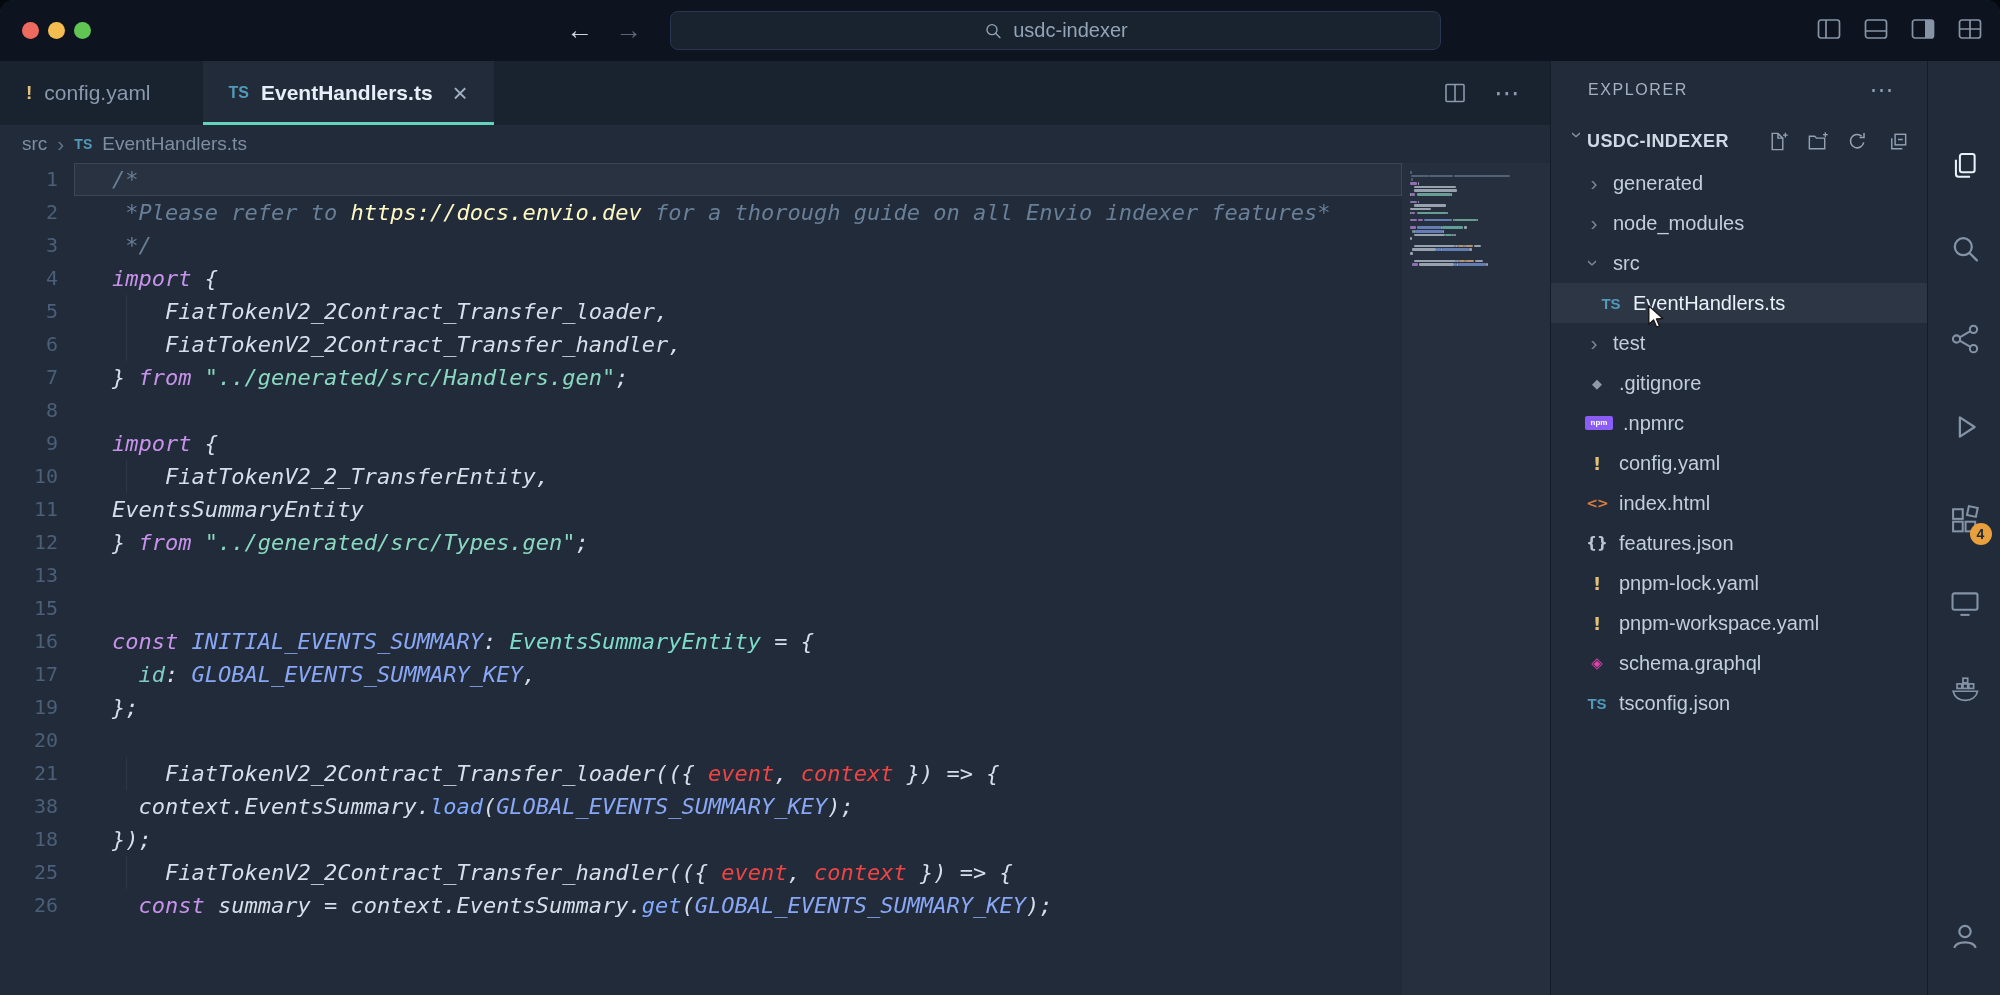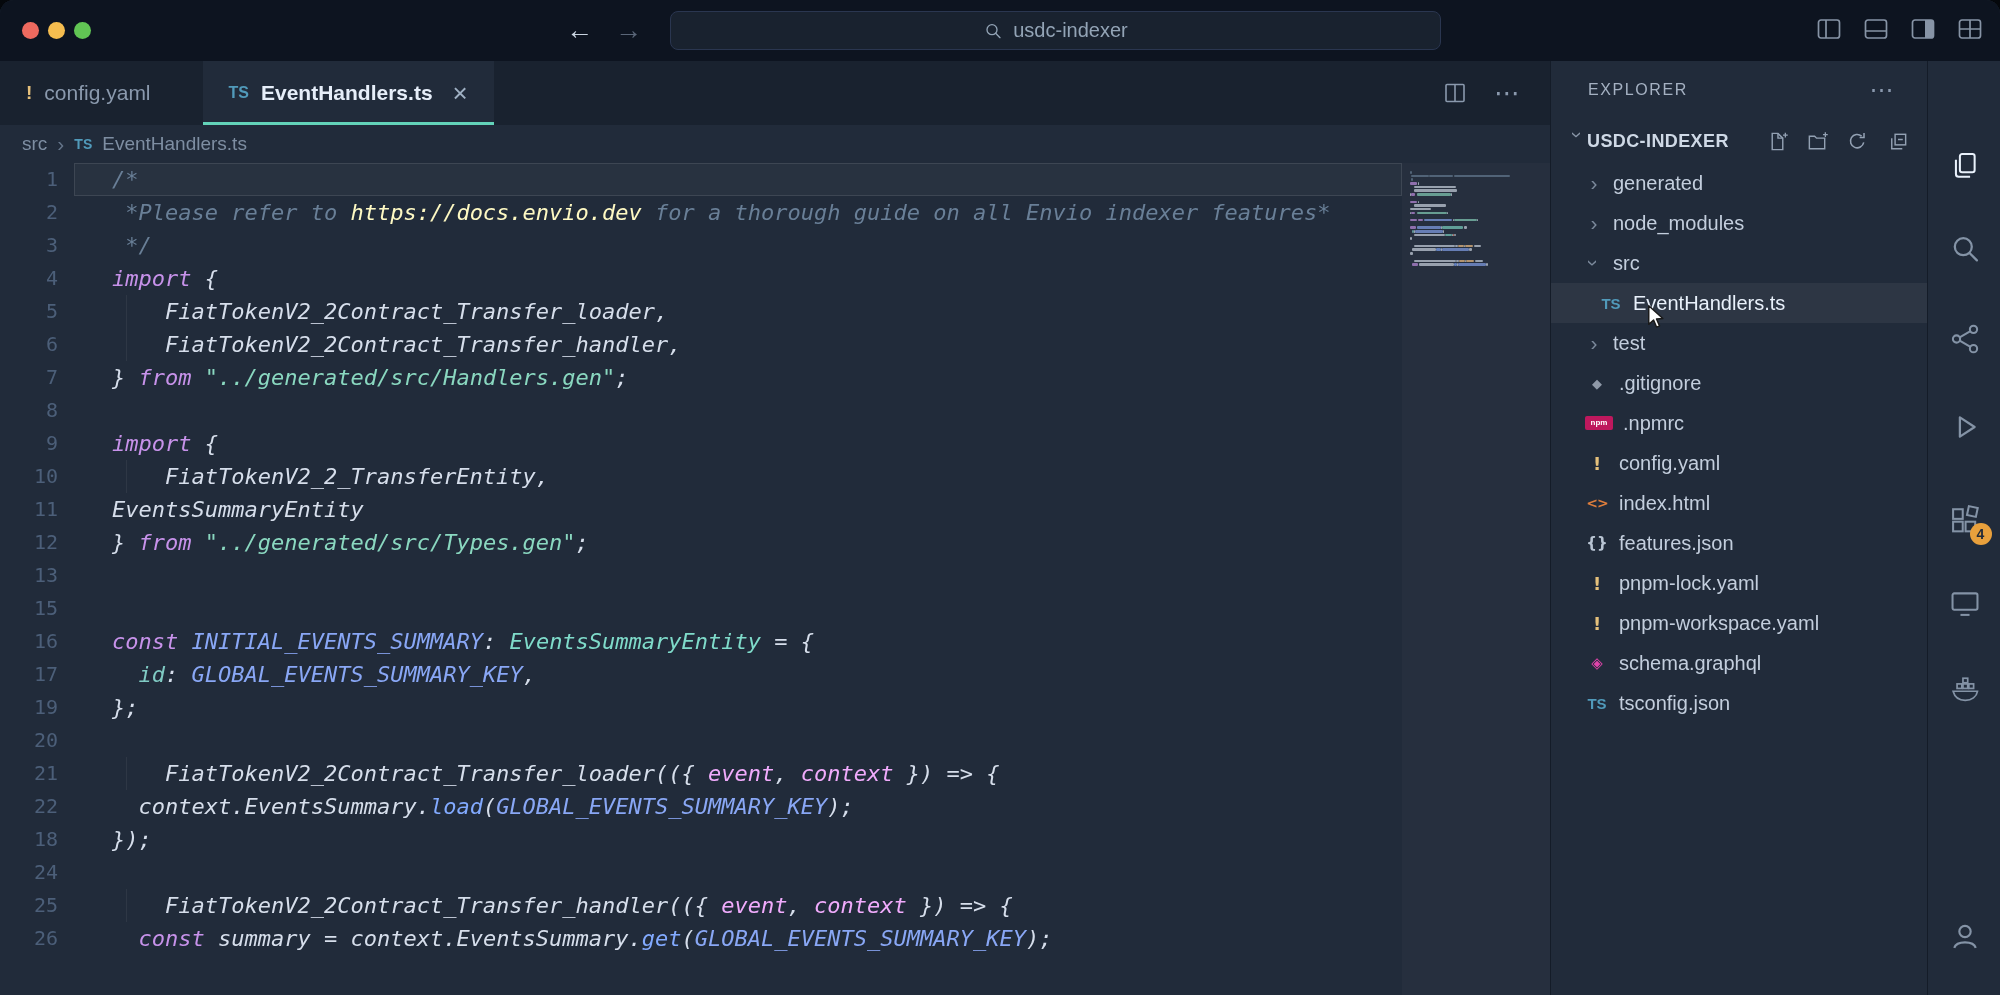--- a/index.html
+++ b/index.html
@@ -44,21 +44,21 @@
 
   
   .code{flex:1;position:relative;overflow:hidden;font-family:"DejaVu Sans Mono","Liberation Mono",monospace;font-size:22px;}
   .line{display:flex;height:33px;line-height:33px;white-space:pre;position:relative;}
   .gutter{width:74px;flex:none;text-align:right;padding-right:16px;color:#4c5f79;font-size:20px;box-sizing:border-box;}
   .ltext{flex:1;padding-left:38px;margin-right:148px;font-style:italic;}
   .line.hl .ltext{background:rgba(255,255,255,.035);box-shadow:inset 0 0 0 1px rgba(255,255,255,.10);}
   .line.g::before{content:"";position:absolute;left:126px;top:0;bottom:0;width:1px;background:rgba(255,255,255,.06);}
   .tk-df{color:#d6deeb}.tk-cm{color:#697f97}.tk-lk{color:#fef9c3;}
   .tk-kw{color:#c792ea}.tk-st{color:#8ad8c0}.tk-cn{color:#89a7f5}.tk-ty{color:#7fdbca}
-  .tk-nu{color:#f78c6c}.tk-pm{color:#f0abfc}.tk-fn{color:#82aaff}.tk-pr{color:#80cbc4}
+  .tk-nu{color:#f78c6c}.tk-pm{color:#ef4444}.tk-fn{color:#82aaff}.tk-pr{color:#80cbc4}
 
   
   .minimap-col{position:absolute;top:0;right:0;bottom:0;width:148px;background:rgba(255,255,255,.025);}
   .minimap{padding:8px 4px 0 8px;}
   .mm-row{height:2.5px;margin-bottom:1.2px;white-space:nowrap;font-size:0;}
   .mm-seg{display:inline-block;height:100%;opacity:.65;border-radius:1px;vertical-align:top;}
 
   
   .sidebar{width:376px;flex:none;background:#212b3a;border-left:1px solid #141c28;display:flex;flex-direction:column;position:relative;}
   .sb-header{height:58px;flex:none;display:flex;align-items:center;padding:0 32px 0 37px;font-size:16px;letter-spacing:1.6px;color:#a5b1c2;}
@@ -77,21 +77,21 @@
   .ficon{width:24px;flex:none;display:inline-flex;align-items:center;justify-content:center;font-family:"DejaVu Sans",sans-serif;font-style:normal;}
   .ficon svg{width:20px;height:20px;}
 
   
   .icon-ts{color:#519aba;font-weight:700;font-size:15px;font-family:"Liberation Sans",sans-serif;}
   .icon-warn{color:#e5c07b;font-weight:700;font-size:18px;}
   .icon-html{color:#dd7d3c;font-weight:600;font-size:14px;letter-spacing:-1px;}
   .icon-braces{color:#b9c5d4;font-weight:600;font-size:15px;}
   .icon-git{color:#8f99a8;font-size:13px;}
   .icon-graphql{color:#e243ab;font-size:15px;}
-  .icon-npm{background:#be185d;color:#fff;font-size:8px;font-weight:700;padding:3px 2px;border-radius:2px;line-height:1;font-family:"Liberation Sans",sans-serif;}
+  .icon-npm{background:#8b5cf6;color:#fff;font-size:8px;font-weight:700;padding:3px 2px;border-radius:2px;line-height:1;font-family:"Liberation Sans",sans-serif;}
   .icon-info{color:#4a9edb;}
   .tab .icon-warn{font-size:19px;}
   .tab .icon-ts{font-size:16px;}
 
   
   .activity{width:73px;flex:none;background:#212b3a;border-left:1px solid #141c28;position:relative;}
   .ab-item{position:absolute;left:50%;transform:translateX(-50%);width:34px;height:34px;color:#8493a6;}
   .ab-item svg{width:100%;height:100%;display:block;}
   .ab-item.active{color:#e9f1fb;}
   .ab-item.bottom{bottom:42px;top:auto;}
@@ -198,23 +198,22 @@
             <div class="line g"><span class="gutter">10</span><span class="ltext"><span class="tk-df">    FiatTokenV2_2_TransferEntity,</span></span></div>
             <div class="line"><span class="gutter">11</span><span class="ltext"><span class="tk-df">EventsSummaryEntity</span></span></div>
             <div class="line"><span class="gutter">12</span><span class="ltext"><span class="tk-df">} </span><span class="tk-kw">from</span><span class="tk-df"> </span><span class="tk-st">"../generated/src/Types.gen"</span><span class="tk-df">;</span></span></div>
             <div class="line"><span class="gutter">13</span><span class="ltext"></span></div>
             <div class="line"><span class="gutter">15</span><span class="ltext"></span></div>
             <div class="line"><span class="gutter">16</span><span class="ltext"><span class="tk-kw">const</span><span class="tk-df"> </span><span class="tk-cn">INITIAL_EVENTS_SUMMARY</span><span class="tk-df">: </span><span class="tk-ty">EventsSummaryEntity</span><span class="tk-df"> = {</span></span></div>
             <div class="line"><span class="gutter">17</span><span class="ltext"><span class="tk-df">  </span><span class="tk-pr">id</span><span class="tk-df">: </span><span class="tk-cn">GLOBAL_EVENTS_SUMMARY_KEY</span><span class="tk-df">,</span></span></div>
             <div class="line"><span class="gutter">19</span><span class="ltext"><span class="tk-df">};</span></span></div>
             <div class="line"><span class="gutter">20</span><span class="ltext"></span></div>
             <div class="line g"><span class="gutter">21</span><span class="ltext"><span class="tk-df">    FiatTokenV2_2Contract_Transfer_loader</span><span class="tk-df">(({ </span><span class="tk-pm">event</span><span class="tk-df">, </span><span class="tk-pm">context</span><span class="tk-df"> }) =&gt; {</span></span></div>
-            <div class="line"><span class="gutter">22</span><span class="ltext"><span class="tk-df">  context.EventsSummary.</span><span class="tk-fn">load</span><span class="tk-df">(</span><span class="tk-cn">GLOBAL_EVENTS_SUMMARY_KEY</span><span class="tk-df">);</span></span></div>
+            <div class="line"><span class="gutter">38</span><span class="ltext"><span class="tk-df">  context.EventsSummary.</span><span class="tk-fn">load</span><span class="tk-df">(</span><span class="tk-cn">GLOBAL_EVENTS_SUMMARY_KEY</span><span class="tk-df">);</span></span></div>
             <div class="line"><span class="gutter">18</span><span class="ltext"><span class="tk-df">});</span></span></div>
-            <div class="line"><span class="gutter">24</span><span class="ltext"></span></div>
             <div class="line g"><span class="gutter">25</span><span class="ltext"><span class="tk-df">    FiatTokenV2_2Contract_Transfer_handler</span><span class="tk-df">(({ </span><span class="tk-pm">event</span><span class="tk-df">, </span><span class="tk-pm">context</span><span class="tk-df"> }) =&gt; {</span></span></div>
             <div class="line"><span class="gutter">26</span><span class="ltext"><span class="tk-df">  </span><span class="tk-kw">const</span><span class="tk-df"> summary = context.EventsSummary.</span><span class="tk-fn">get</span><span class="tk-df">(</span><span class="tk-cn">GLOBAL_EVENTS_SUMMARY_KEY</span><span class="tk-df">);</span></span></div>
           </div>
         <div class="minimap-col">
           <div class="minimap">
               <div class="mm-row"><span class="mm-seg" style="width: 2.2px; background: rgb(105, 127, 151);"></span></div>
               <div class="mm-row"><span class="mm-seg" style="width: 1.1px; opacity: 0;"></span><span class="mm-seg" style="width: 17.6px; background: rgb(105, 127, 151);"></span><span class="mm-seg" style="width: 24.2px; background: rgb(105, 127, 151);"></span><span class="mm-seg" style="width: 1.1px; opacity: 0;"></span><span class="mm-seg" style="width: 56.1px; background: rgb(105, 127, 151);"></span></div>
               <div class="mm-row"><span class="mm-seg" style="width: 1.1px; opacity: 0;"></span><span class="mm-seg" style="width: 2.2px; background: rgb(105, 127, 151);"></span></div>
               <div class="mm-row"><span class="mm-seg" style="width: 6.6px; background: rgb(199, 146, 234);"></span><span class="mm-seg" style="width: 1.1px; opacity: 0;"></span><span class="mm-seg" style="width: 1.1px; background: rgb(214, 222, 235);"></span></div>
               <div class="mm-row"><span class="mm-seg" style="width: 4.4px; opacity: 0;"></span><span class="mm-seg" style="width: 41.8px; background: rgb(214, 222, 235);"></span></div>

